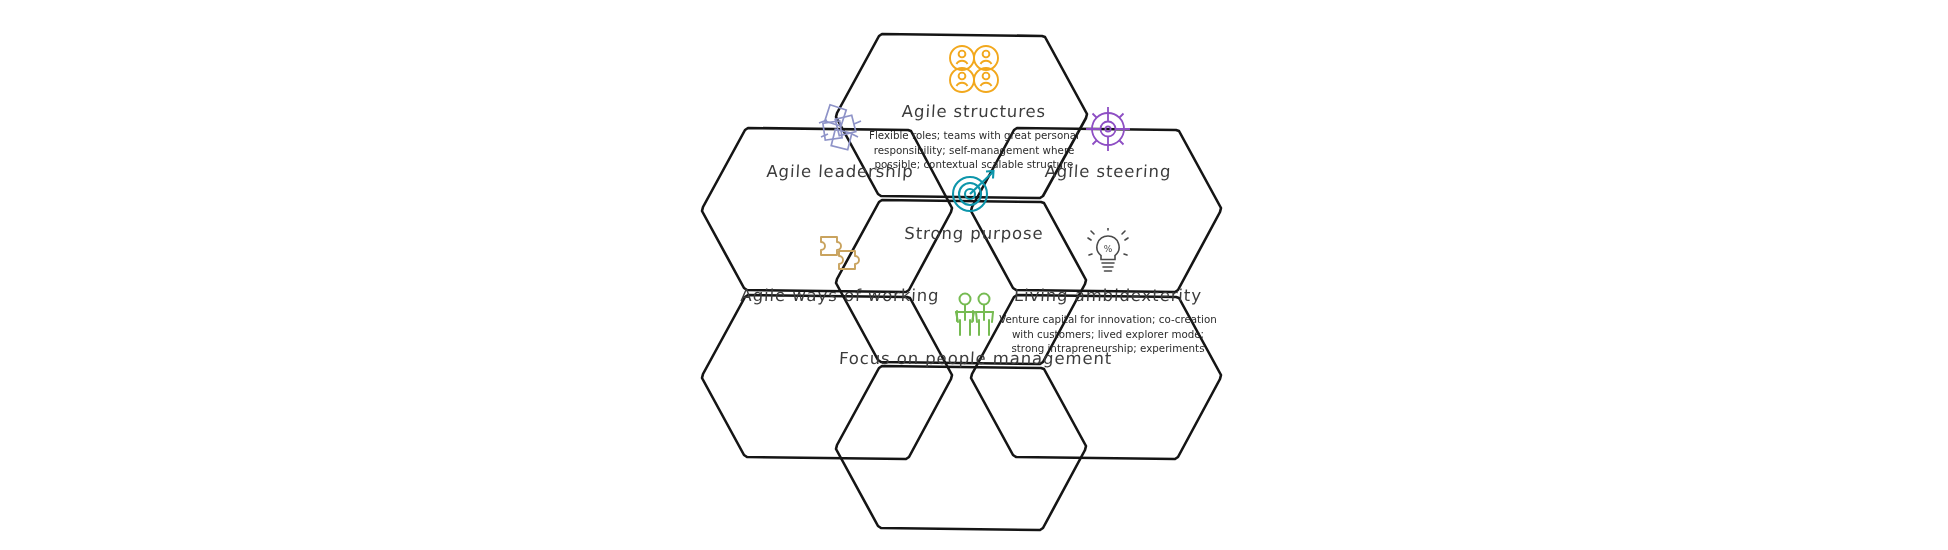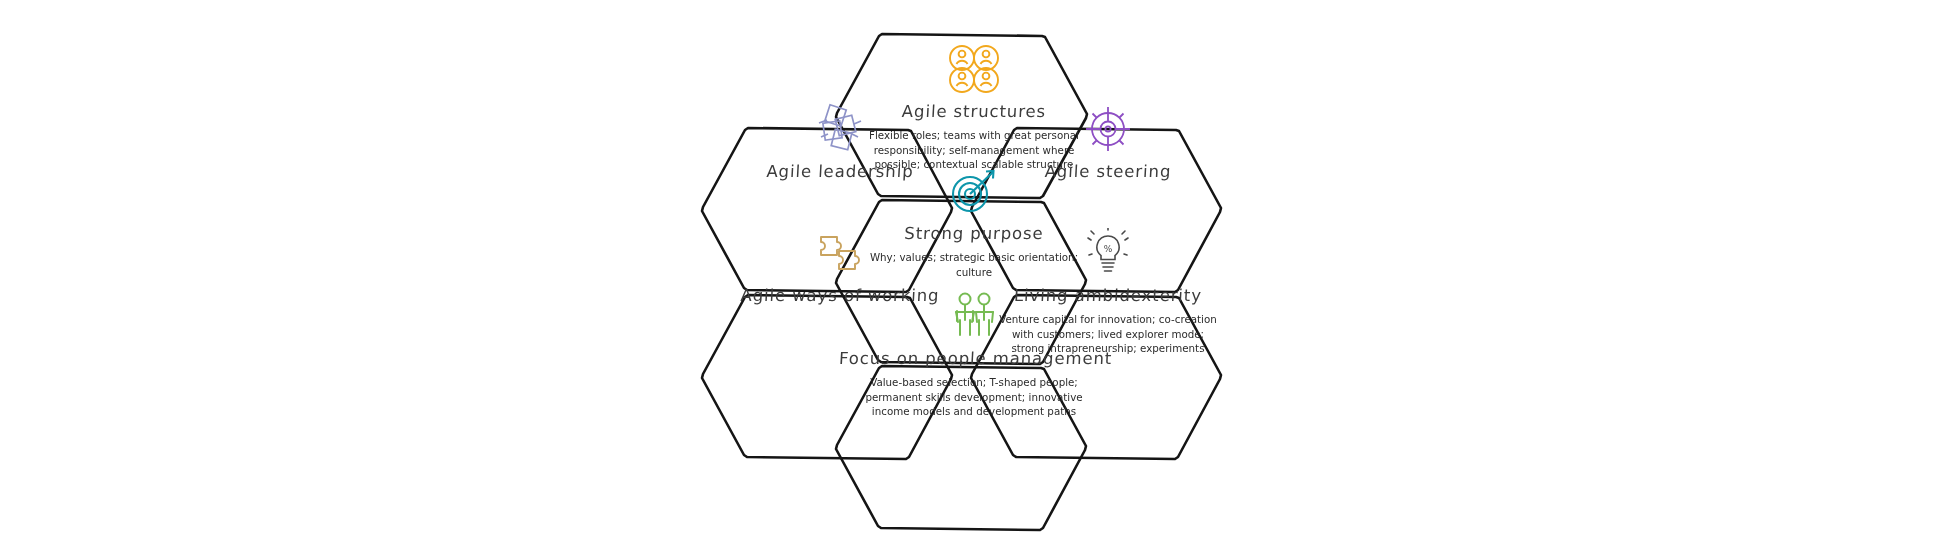--- a/index.html
+++ b/index.html
@@ -163,21 +163,20 @@
           <g fill="none" stroke="#0e96ab" stroke-width="2.1">
             <circle cx="24" cy="29" r="17"></circle>
             <circle cx="24" cy="29" r="11"></circle>
             <circle cx="24" cy="29" r="5"></circle>
             <path d="M24,29 L47,7" stroke-width="2.3"></path>
             <path d="M40,6.5 L47.5,6 L47,13.5" stroke-width="2.1"></path>
           </g>
         </svg>
       </div>
       <div class="title">Strong purpose</div>
-      <div class="desc narrow">Why; values; strategic basic orientation; culture</div>
     </div>
 
     <div class="cell" id="cell-ways">
       <div class="icon-wrap">
         <svg width="58" height="48" viewBox="0 0 58 48" xmlns="http://www.w3.org/2000/svg">
           <g fill="none" stroke="#c9a35e" stroke-width="1.9" stroke-linejoin="round">
             <path d="M10,8 L26,8 L26,13 a4,4 0 0 1 0,8 L26,26 L10,26 L10,21
                      a4,4 0 0 0 0,-8 Z"></path>
             <path d="M28,22 L44,22 L44,27 a4,4 0 0 1 0,8 L44,40 L28,40 L28,35
                      a4,4 0 0 0 0,-8 Z"></path>
@@ -212,17 +211,16 @@
             <path d="M12,30 L12,45 M22,30 L22,45"></path>
             <path d="M8,22 L10,32 M26,22 L24,32"></path>
             <circle cx="36" cy="9" r="5.5"></circle>
             <path d="M36,15 L36,30 M28,22 L45,22"></path>
             <path d="M31,30 L31,45 M41,30 L41,45"></path>
             <path d="M28,22 L29,32 M45,22 L44,32"></path>
           </g>
         </svg>
       </div>
       <div class="title">Focus on people management</div>
-      <div class="desc">Value-based selection; T-shaped people; permanent skills development; innovative income models and development paths</div>
     </div>
 
   </div>
 </div>
 
 </body></html>

